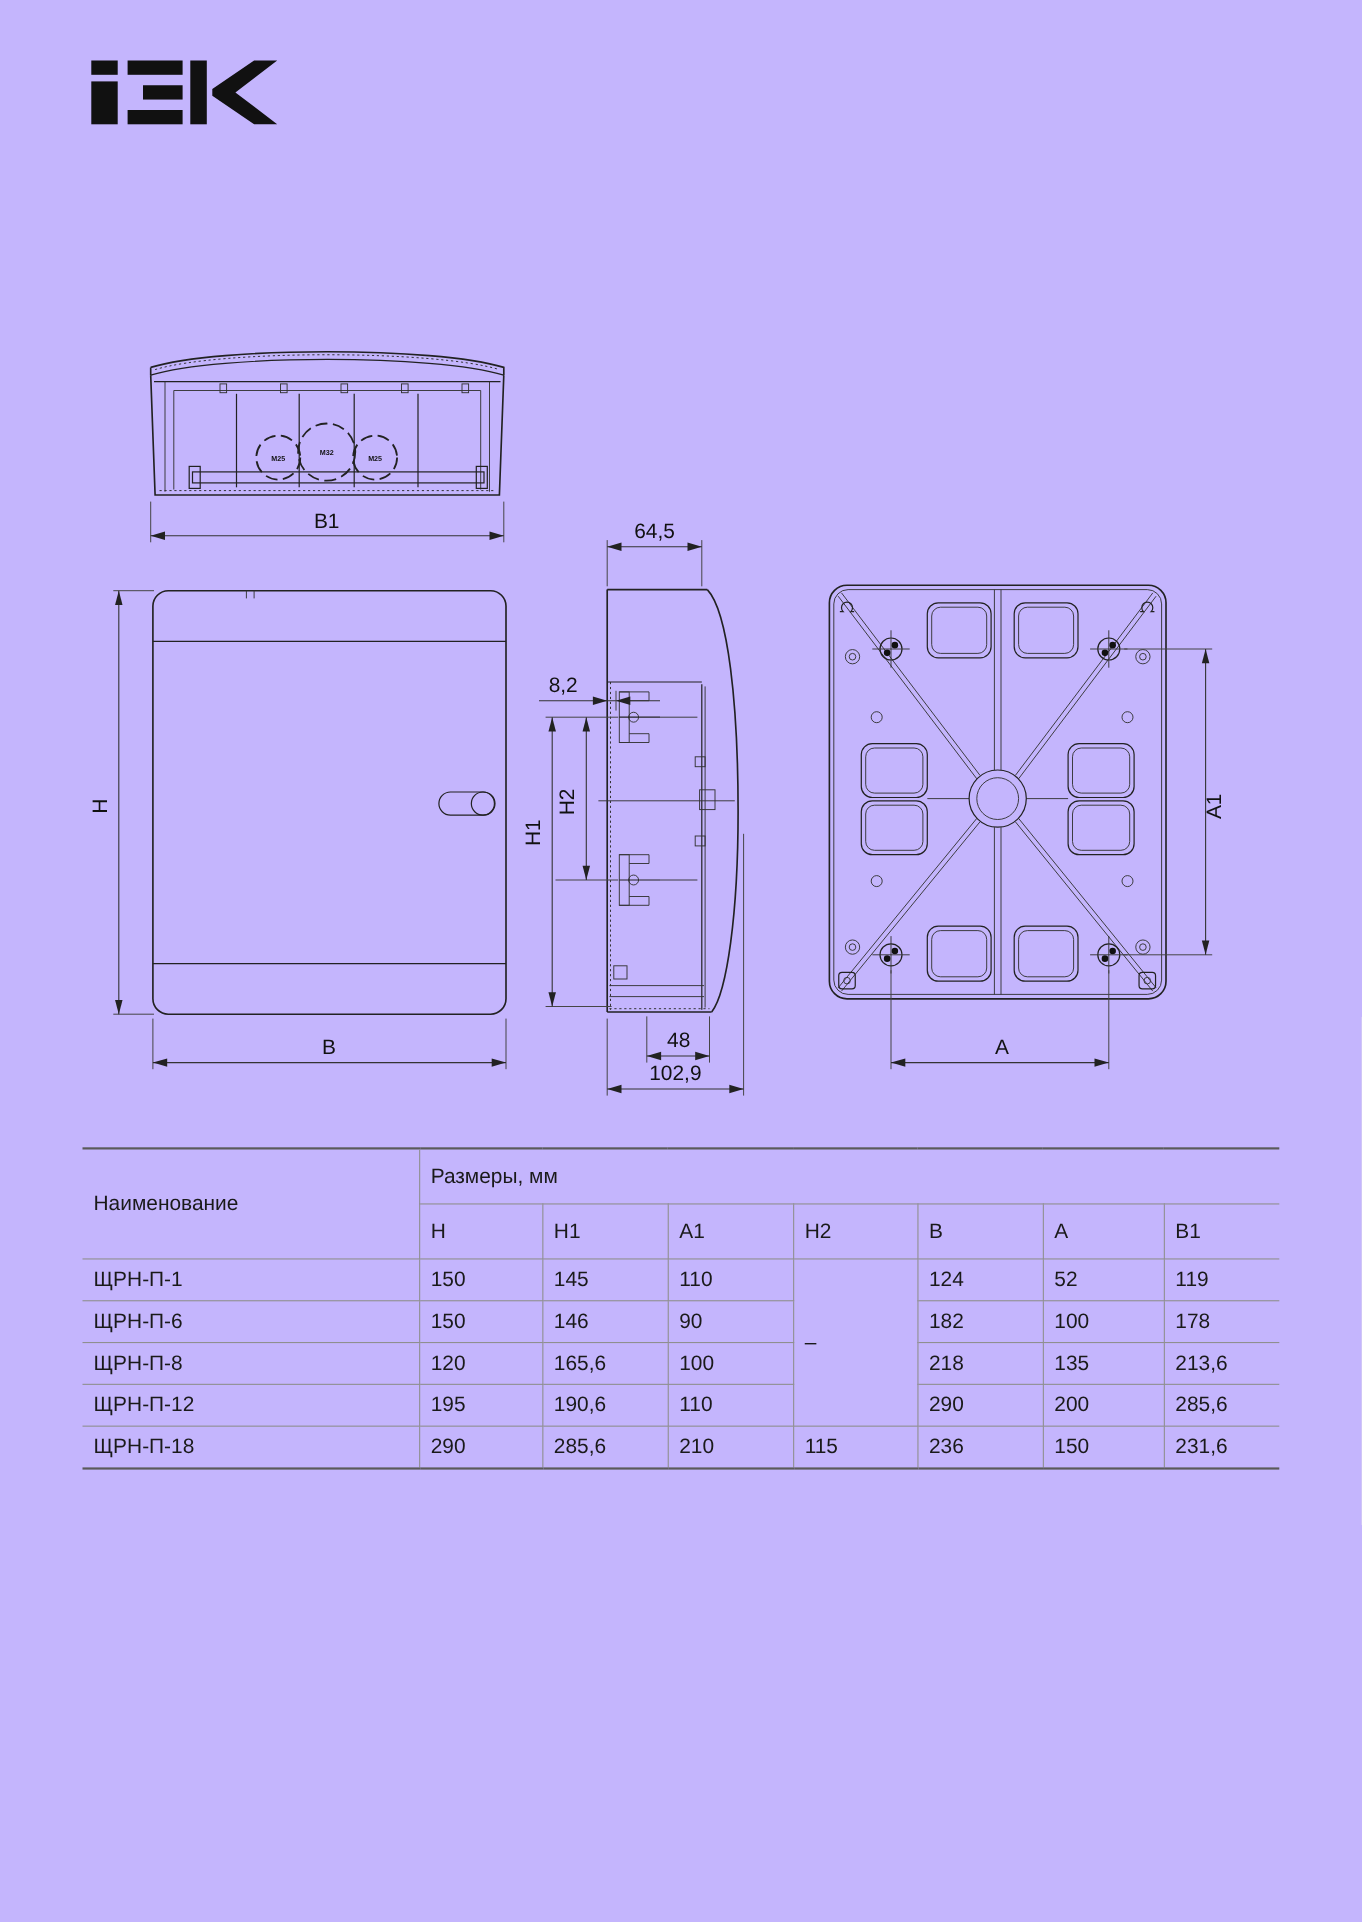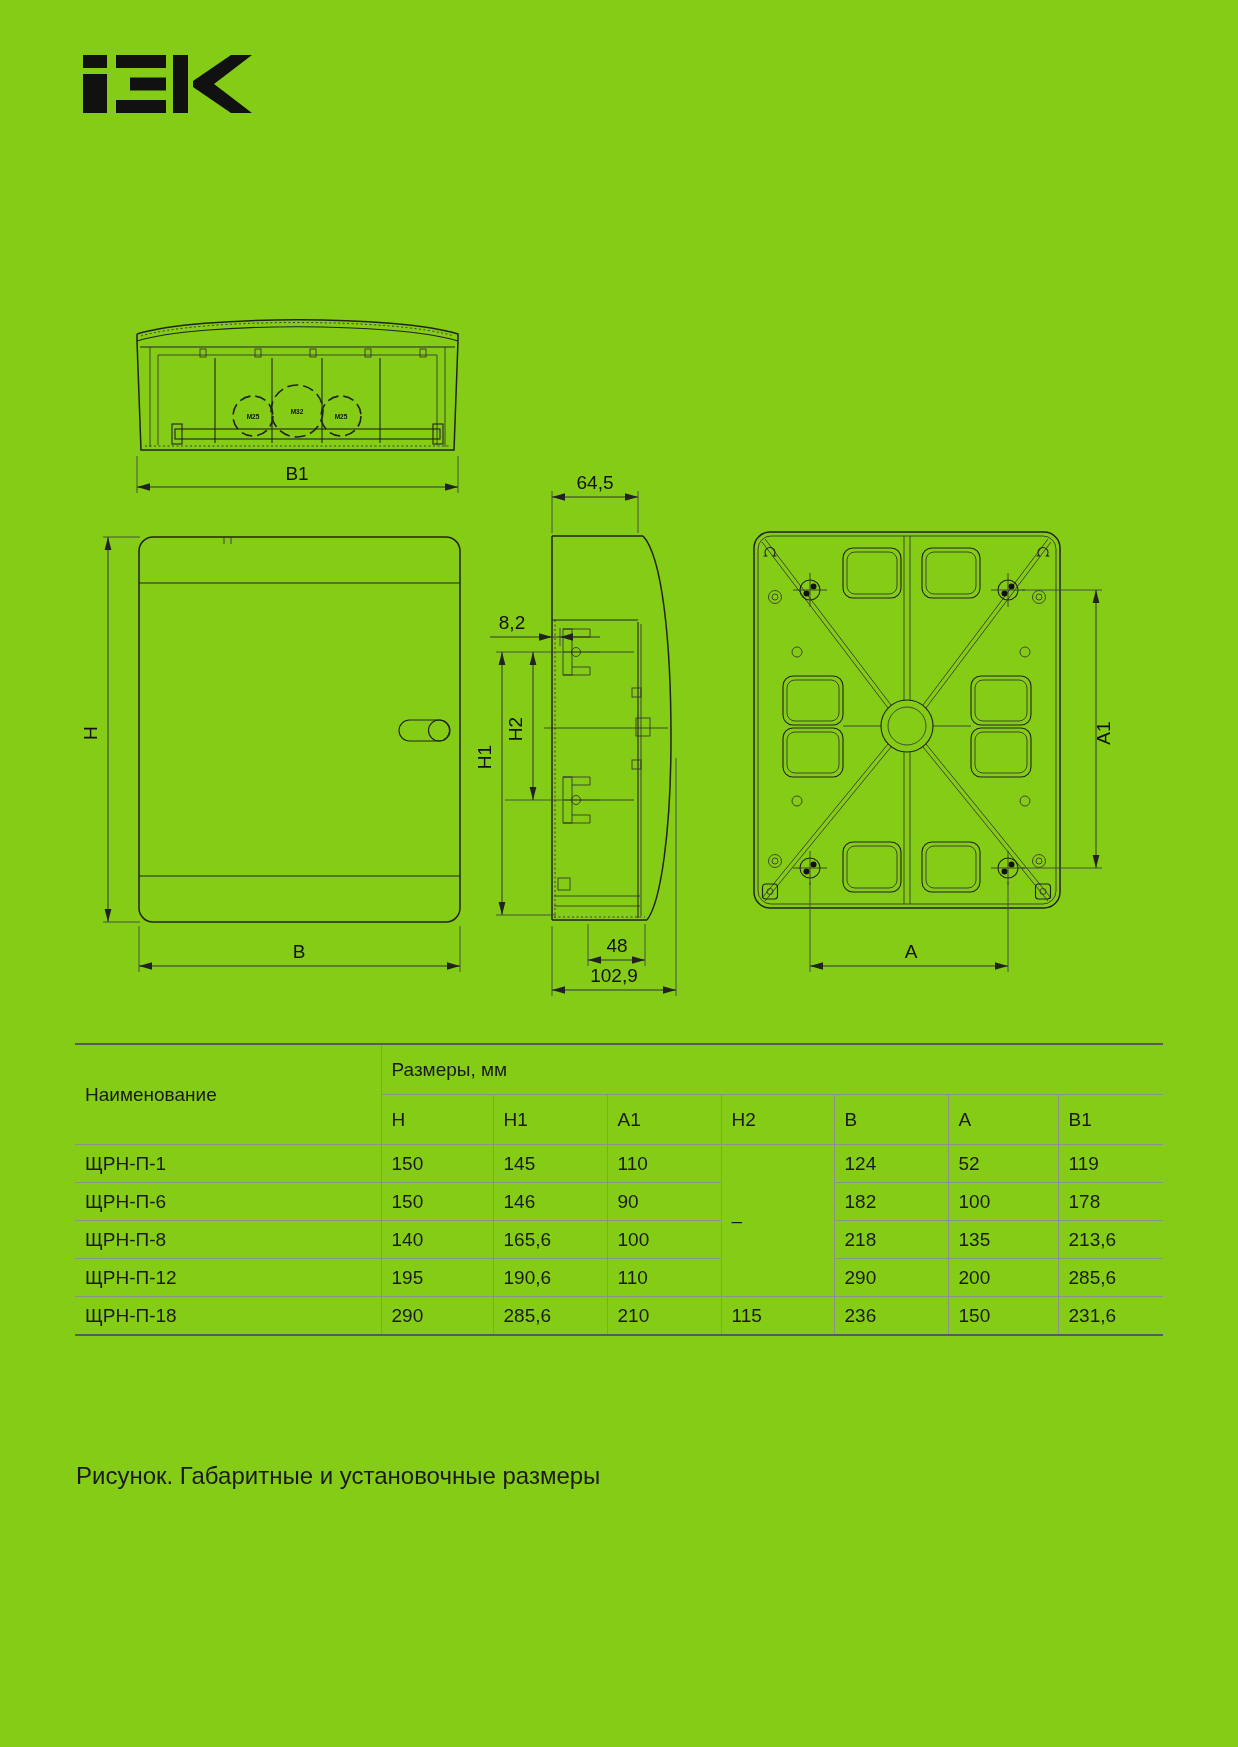--- a/index.html
+++ b/index.html
@@ -1,18 +1,18 @@
 <!DOCTYPE html>
 <html><head>
 <meta charset="utf-8">
 <style>
   html,body{margin:0;padding:0;background:#e8e8e8;}
   .page{
     width:1238px;height:1747px;position:relative;margin:0 auto;
-    background:#84cc16;font-family:"Liberation Sans",sans-serif;color:#1a1a1a;
+    background:#c4b5fd;font-family:"Liberation Sans",sans-serif;color:#1a1a1a;
     overflow:hidden;
   }
   .drawing-svg{position:absolute;left:0;top:0;}
   
   .ol{fill:none;stroke:#222;stroke-width:1.5;}
   .ol2{fill:none;stroke:#222;stroke-width:1.1;}
   .th{fill:none;stroke:#333;stroke-width:0.85;}
   .dash{fill:none;stroke:#222;stroke-width:1.6;stroke-dasharray:11 5;}
   .dot{fill:none;stroke:#333;stroke-width:0.9;stroke-dasharray:2 2.5;}
   .dim{fill:none;stroke:#333;stroke-width:1;}
@@ -377,21 +377,21 @@
           <td class="bl0">ЩРН-П-6</td>
           <td>150</td>
           <td>146</td>
           <td>90</td>
           <td>182</td>
           <td>100</td>
           <td class="br0">178</td>
         </tr>
         <tr>
           <td class="bl0">ЩРН-П-8</td>
-          <td>140</td>
+          <td>120</td>
           <td>165,6</td>
           <td>100</td>
           <td>218</td>
           <td>135</td>
           <td class="br0">213,6</td>
         </tr>
         <tr>
           <td class="bl0">ЩРН-П-12</td>
           <td>195</td>
           <td>190,6</td>
@@ -407,14 +407,13 @@
           <td>210</td>
           <td>115</td>
           <td>236</td>
           <td>150</td>
           <td class="br0">231,6</td>
         </tr>
       </tbody>
     </table>
   </div>
 
-  <div class="caption">Рисунок. Габаритные и установочные размеры</div>
 </div>
 
 </body></html>

